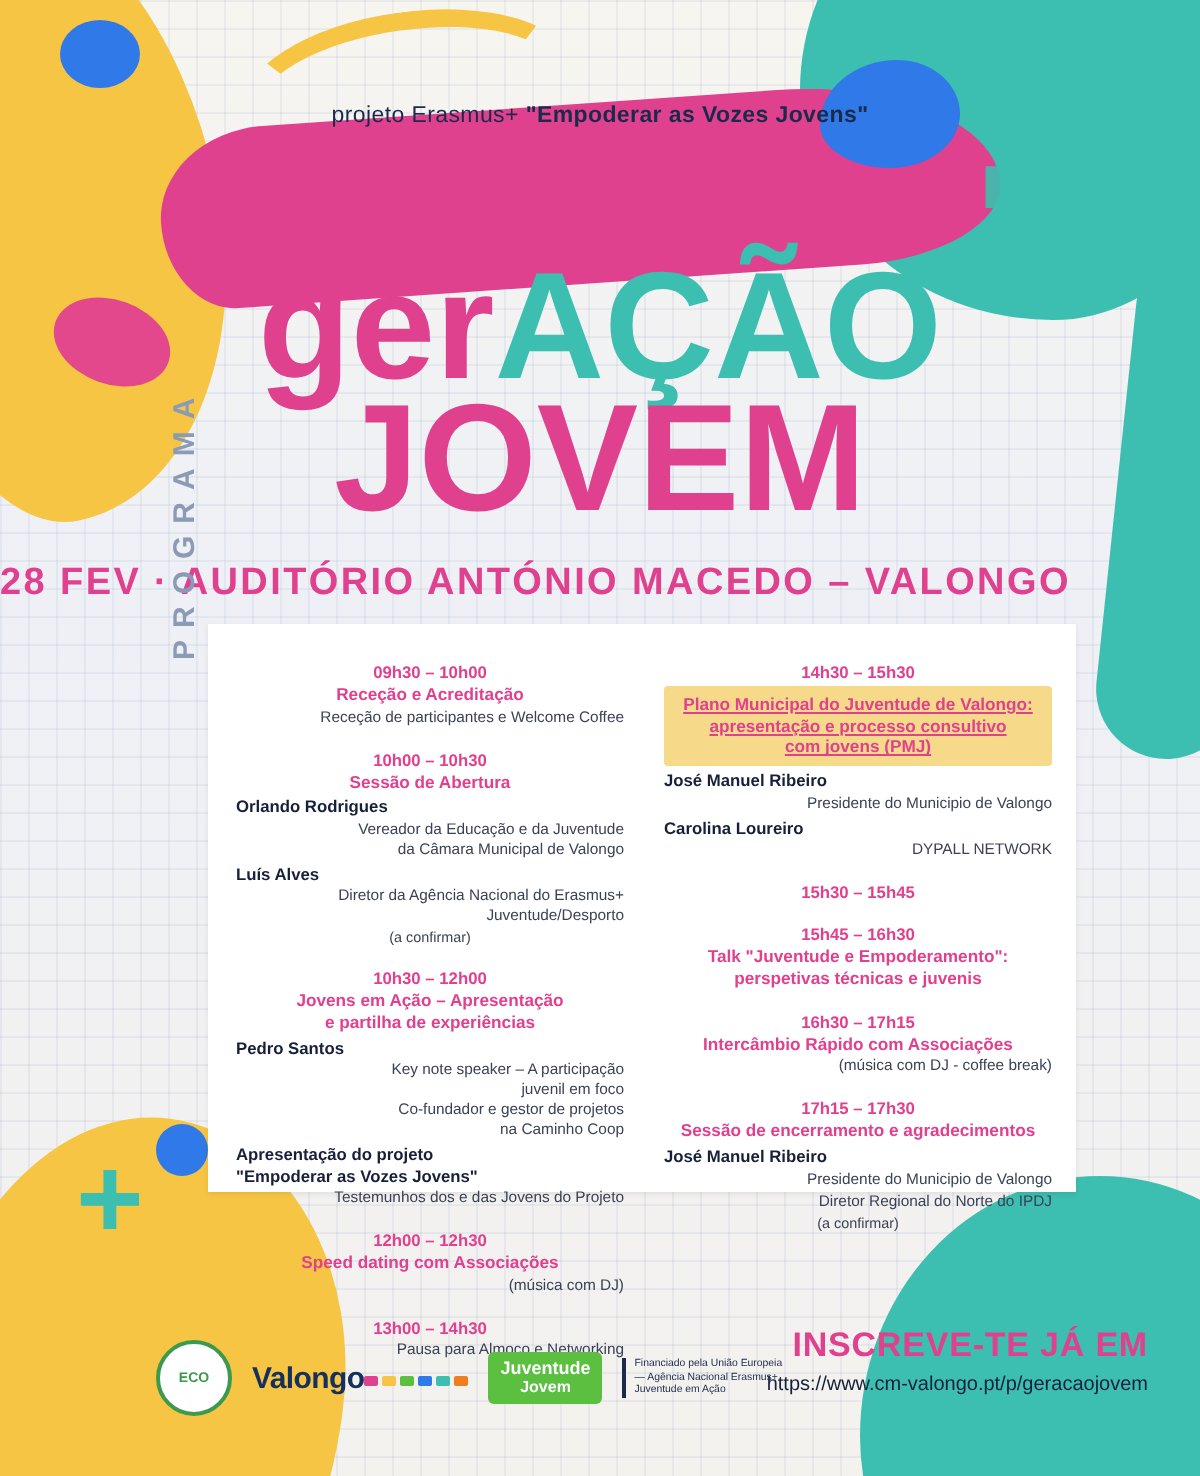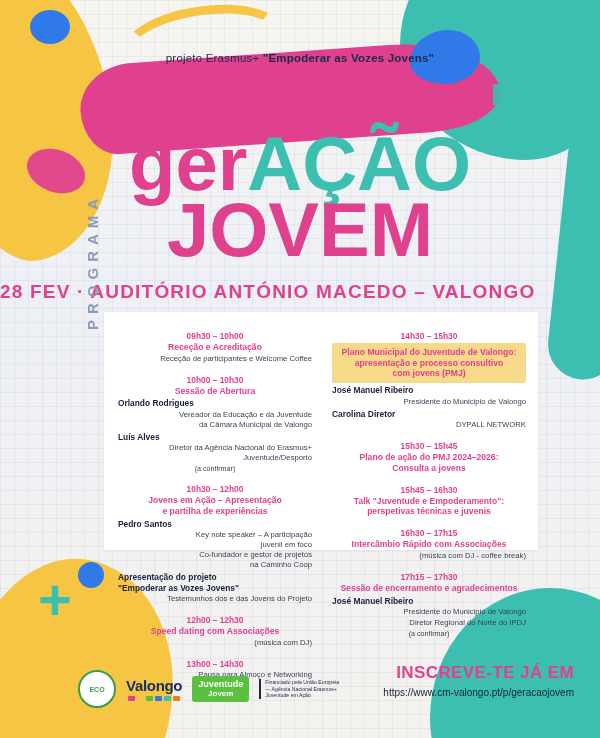--- a/index.html
+++ b/index.html
@@ -113,21 +113,21 @@
   
   .programa{
     position:absolute;left:84px;top:330px;
     transform:rotate(-90deg);transform-origin:left top;
     color:#8b9bb5;font-size:15px;letter-spacing:6px;font-weight:600;
     width:140px;
   }
 
   
   .card{
-    position:absolute;left:104px;top:312px;width:434px;height:238px;
+    position:absolute;left:104px;top:312px;width:434px;height:284px;
     background:#ffffff;box-shadow:0 1px 3px rgba(0,0,0,.08);
   }
   .cols{display:flex;height:100%;}
   .col{flex:1;padding:12px 10px 8px;box-sizing:border-box;}
   .colL{padding-left:14px;}
   .colR{padding-right:12px;}
 
   .time{
     color:#e0418f;font-weight:700;font-size:8.4px;text-align:center;
     margin-top:7px;
@@ -144,37 +144,37 @@
     color:#3a4255;font-size:7.7px;text-align:right;line-height:1.3;
     margin-top:1px;
   }
   .note{
     color:#3a4255;font-size:7.2px;text-align:center;line-height:1.25;
     margin-top:1px;
   }
   .highlight{
     background:#f7d98a;padding:4px 6px;margin-top:2px;border-radius:2px;
   }
-  .highlight .head{margin-top:0;}
+  .highlight .head{margin-top:0;text-decoration:underline;}
   .sep{height:4px;}
 
   
   .footer{
     position:absolute;left:0;right:0;bottom:18px;height:62px;
   }
   .logos{
     position:absolute;left:78px;bottom:12px;display:flex;align-items:center;gap:10px;
   }
   .logo-circle{
     width:34px;height:34px;border-radius:50%;border:2px solid #3c9a4e;
     display:flex;align-items:center;justify-content:center;
     font-size:7px;color:#3c9a4e;font-weight:700;background:#fff;
   }
   .logo-valongo{
-    display:flex;flex-direction:column;align-items:center;line-height:1;
+    display:flex;flex-direction:row;align-items:center;line-height:1;
   }
   .logo-valongo .vname{font-size:15px;font-weight:700;color:#16305c;letter-spacing:-.3px;}
   .logo-valongo .vbar{display:flex;gap:2px;margin-top:3px;}
   .logo-valongo .vbar i{display:block;width:7px;height:5px;border-radius:1px;}
   .logo-juventude{
     background:#5bbf3f;color:#fff;font-weight:700;font-size:9px;
     padding:4px 6px;border-radius:3px;line-height:1.05;text-align:center;
   }
   .logo-juventude small{display:block;font-size:8px;color:#fff;}
   .logo-eu{
@@ -287,30 +287,28 @@
 
         <div>
           <div class="time">14h30 – 15h30</div>
           <div class="highlight">
             <div class="head" style="white-space:pre-line">Plano Municipal do Juventude de Valongo:
 apresentação e processo consultivo
 com jovens (PMJ)</div>
           </div>
           <div class="name">José Manuel Ribeiro</div>
           <div class="desc">Presidente do Municipio de Valongo</div>
-          <div class="name">Carolina Diretor</div>
+          <div class="name">Carolina Loureiro</div>
           <div class="desc">DYPALL NETWORK</div>
         </div>
 
         <div class="sep"></div>
 
         <div>
           <div class="time">15h30 – 15h45</div>
-          <div class="head" style="white-space:pre-line">Plano de ação do PMJ 2024–2026:
-Consulta a jovens</div>
         </div>
 
         <div class="sep"></div>
 
         <div>
           <div class="time">15h45 – 16h30</div>
           <div class="head" style="white-space:pre-line">Talk "Juventude e Empoderamento":
 perspetivas técnicas e juvenis</div>
         </div>
 

